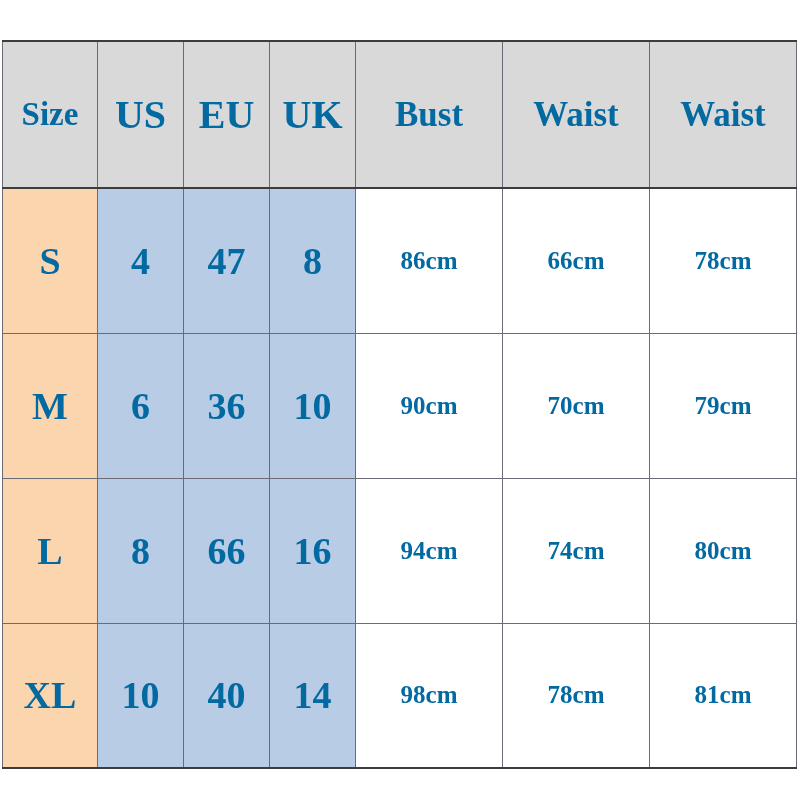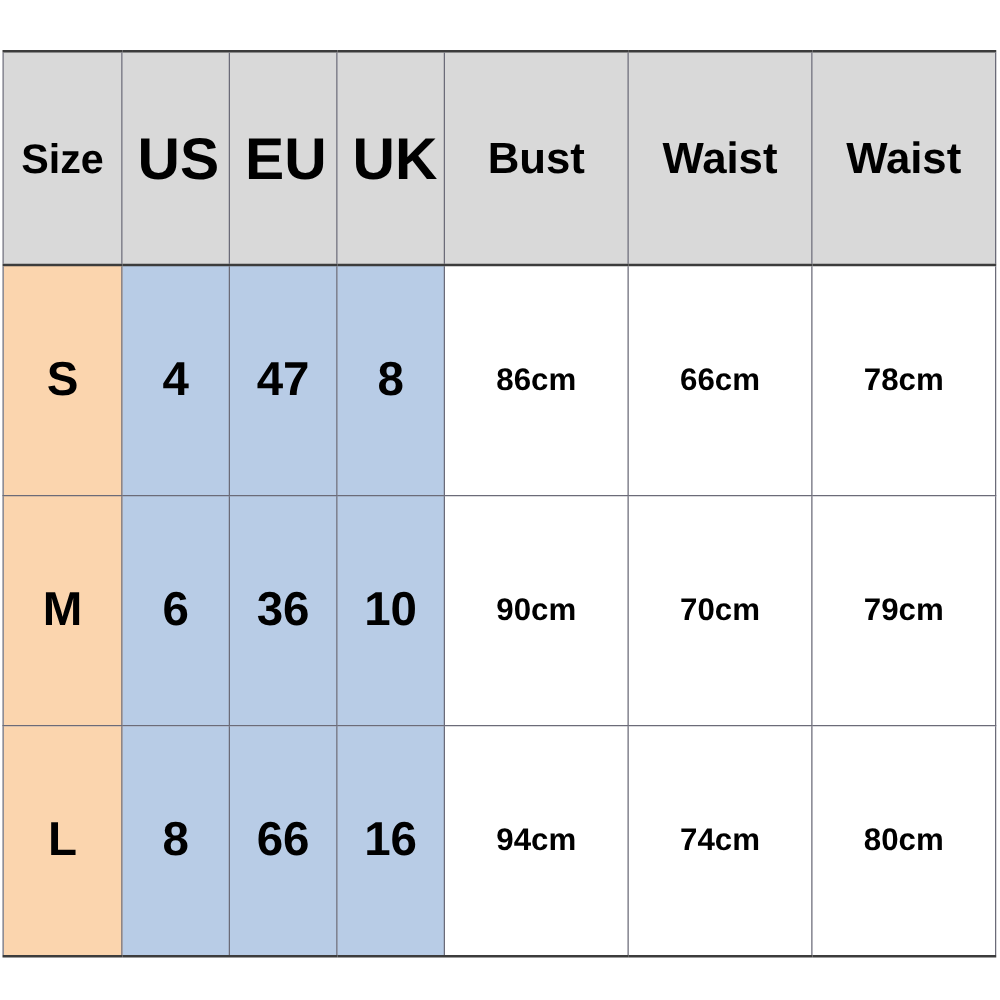--- a/index.html
+++ b/index.html
@@ -28,42 +28,42 @@
     border-collapse: collapse;
     table-layout: fixed;
     border: 1px solid #4a4a4a;
   }
 
   table.size-chart td,
   table.size-chart th {
     border: 1px solid #6b6b78;
     text-align: center;
     vertical-align: middle;
-    padding: 12px;
-    color: #000000;
+    padding: 0;
+    color: #0369a1;
     font-weight: 700;
     letter-spacing: 0px;
-    font-family: Liberation Sans, sans-serif;
+    font-family: Liberation Serif, serif;
     font-stretch: condensed;
   }
 
   
   col.c-size   { width: 95px; }
   col.c-us     { width: 86px; }
   col.c-eu     { width: 86px; }
   col.c-uk     { width: 86px; }
   col.c-bust   { width: 147px; }
   col.c-waist  { width: 147px; }
   col.c-length { width: 147px; }
 
   
   table.size-chart thead th {
     background: #d9d9d9;
     height: 145px;
-    font-size: 47px;
+    font-size: 40px;
     border-bottom: 2px solid #3c3c3c;
     border-top: 2px solid #3c3c3c;
   }
   table.size-chart thead th.h-size   { font-size: 33px; }
   table.size-chart thead th.h-bust,
   table.size-chart thead th.h-waist,
   table.size-chart thead th.h-length { font-size: 35px; }
 
   
   table.size-chart tbody tr { height: 145px; }
@@ -135,16 +135,25 @@
       <tr>
         <td class="cell-size">L</td>
         <td class="cell-region">8</td>
         <td class="cell-region">66</td>
         <td class="cell-region">16</td>
         <td class="cell-meas">94cm</td>
         <td class="cell-meas">74cm</td>
         <td class="cell-meas">80cm</td>
       </tr>
 
+      <tr>
+        <td class="cell-size">XL</td>
+        <td class="cell-region">10</td>
+        <td class="cell-region">40</td>
+        <td class="cell-region">14</td>
+        <td class="cell-meas">98cm</td>
+        <td class="cell-meas">78cm</td>
+        <td class="cell-meas">81cm</td>
+      </tr>
 
     </tbody>
   </table>
 </div>
 
 </body></html>

